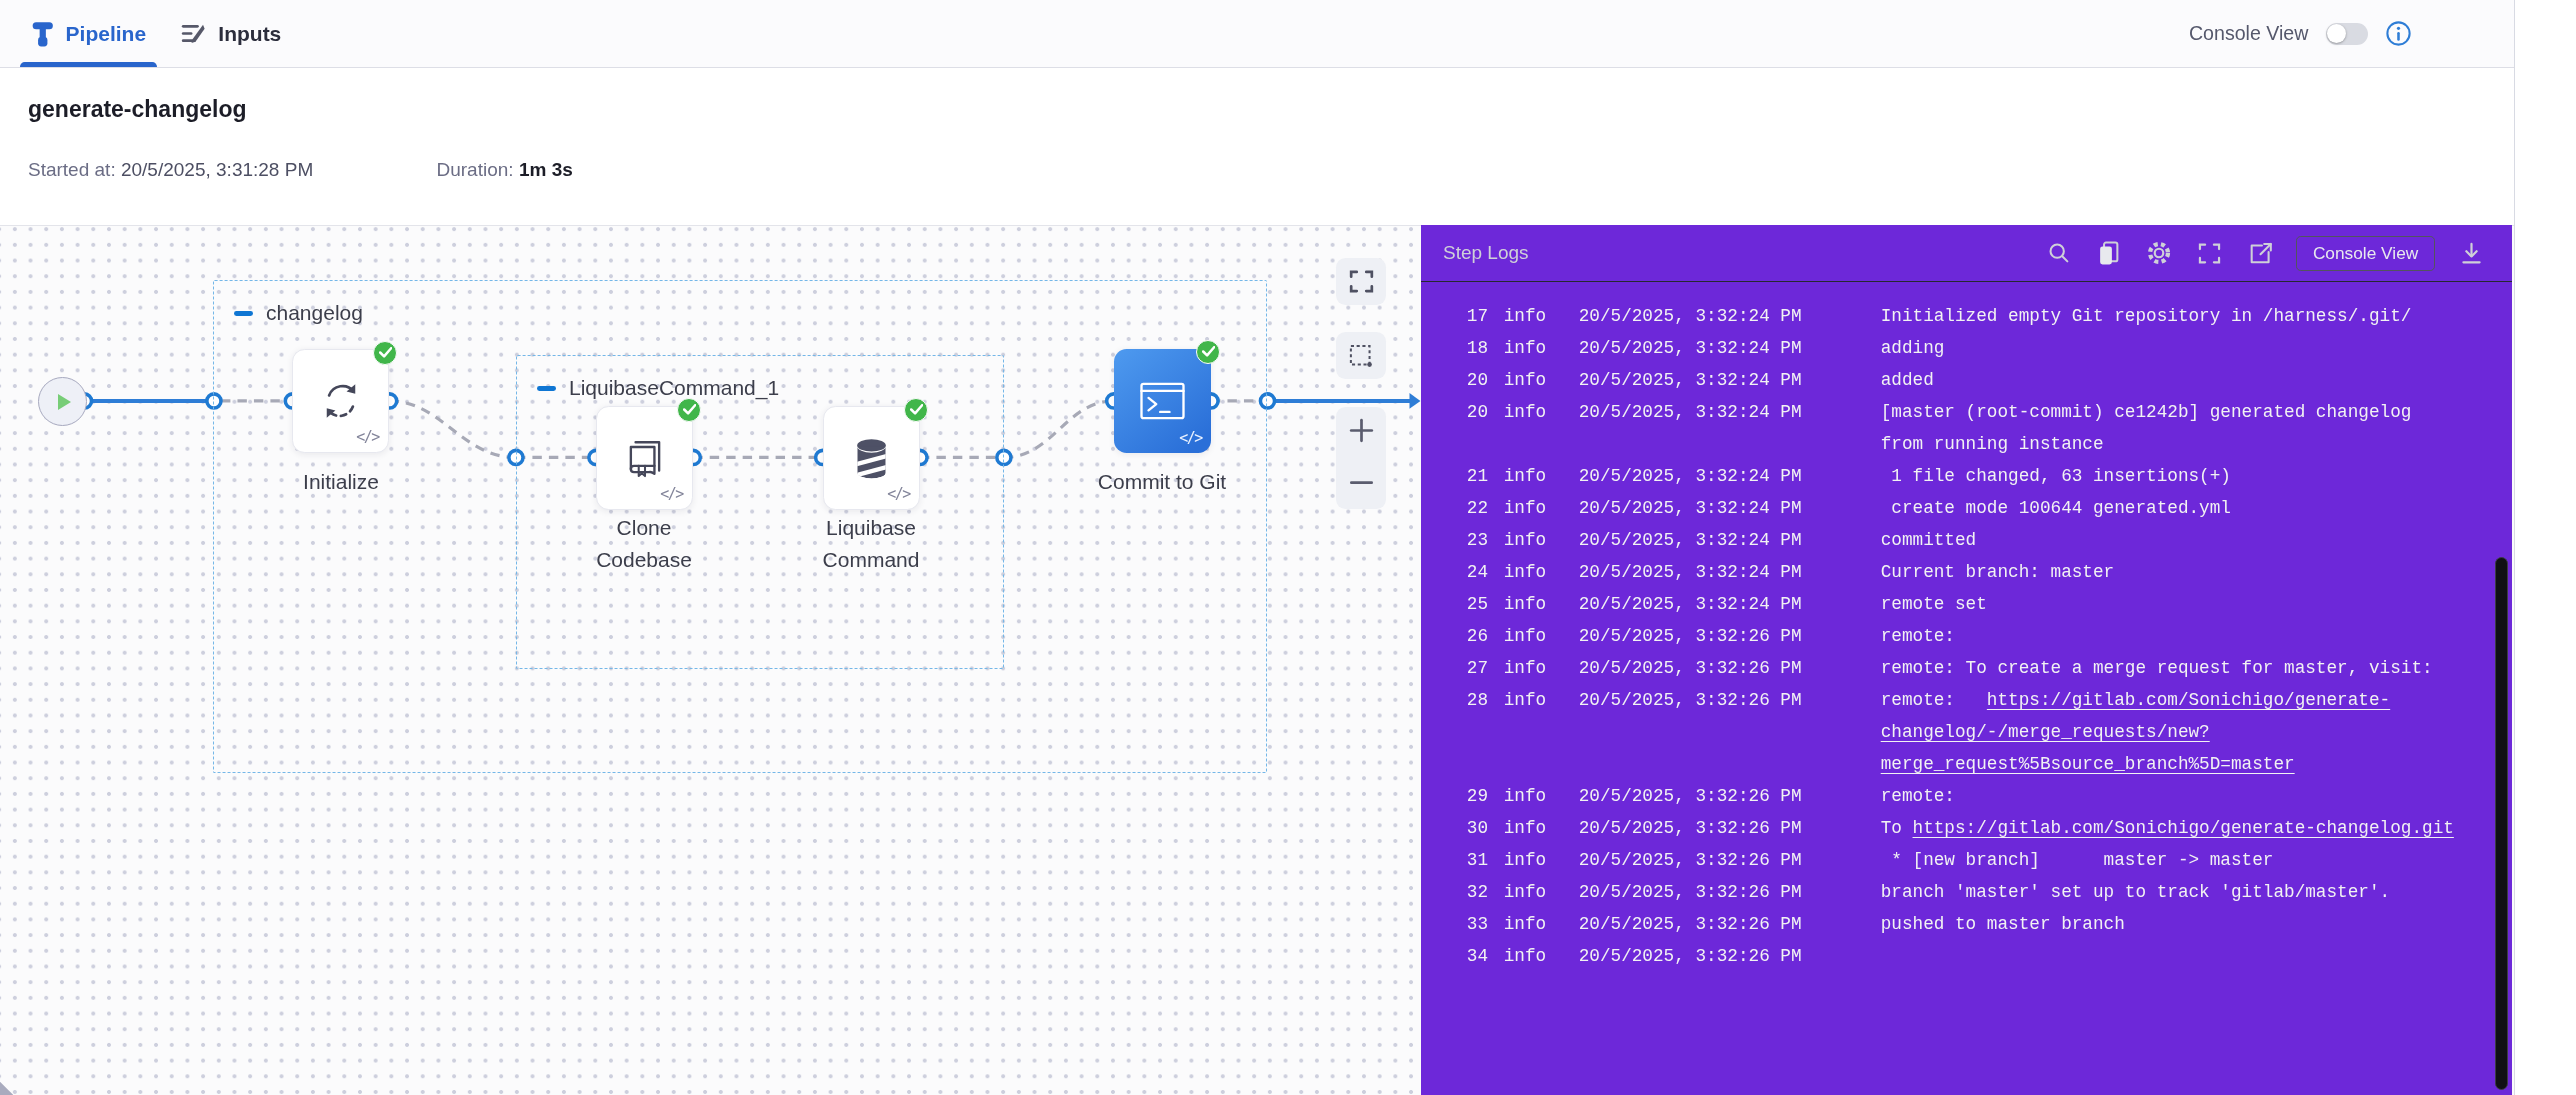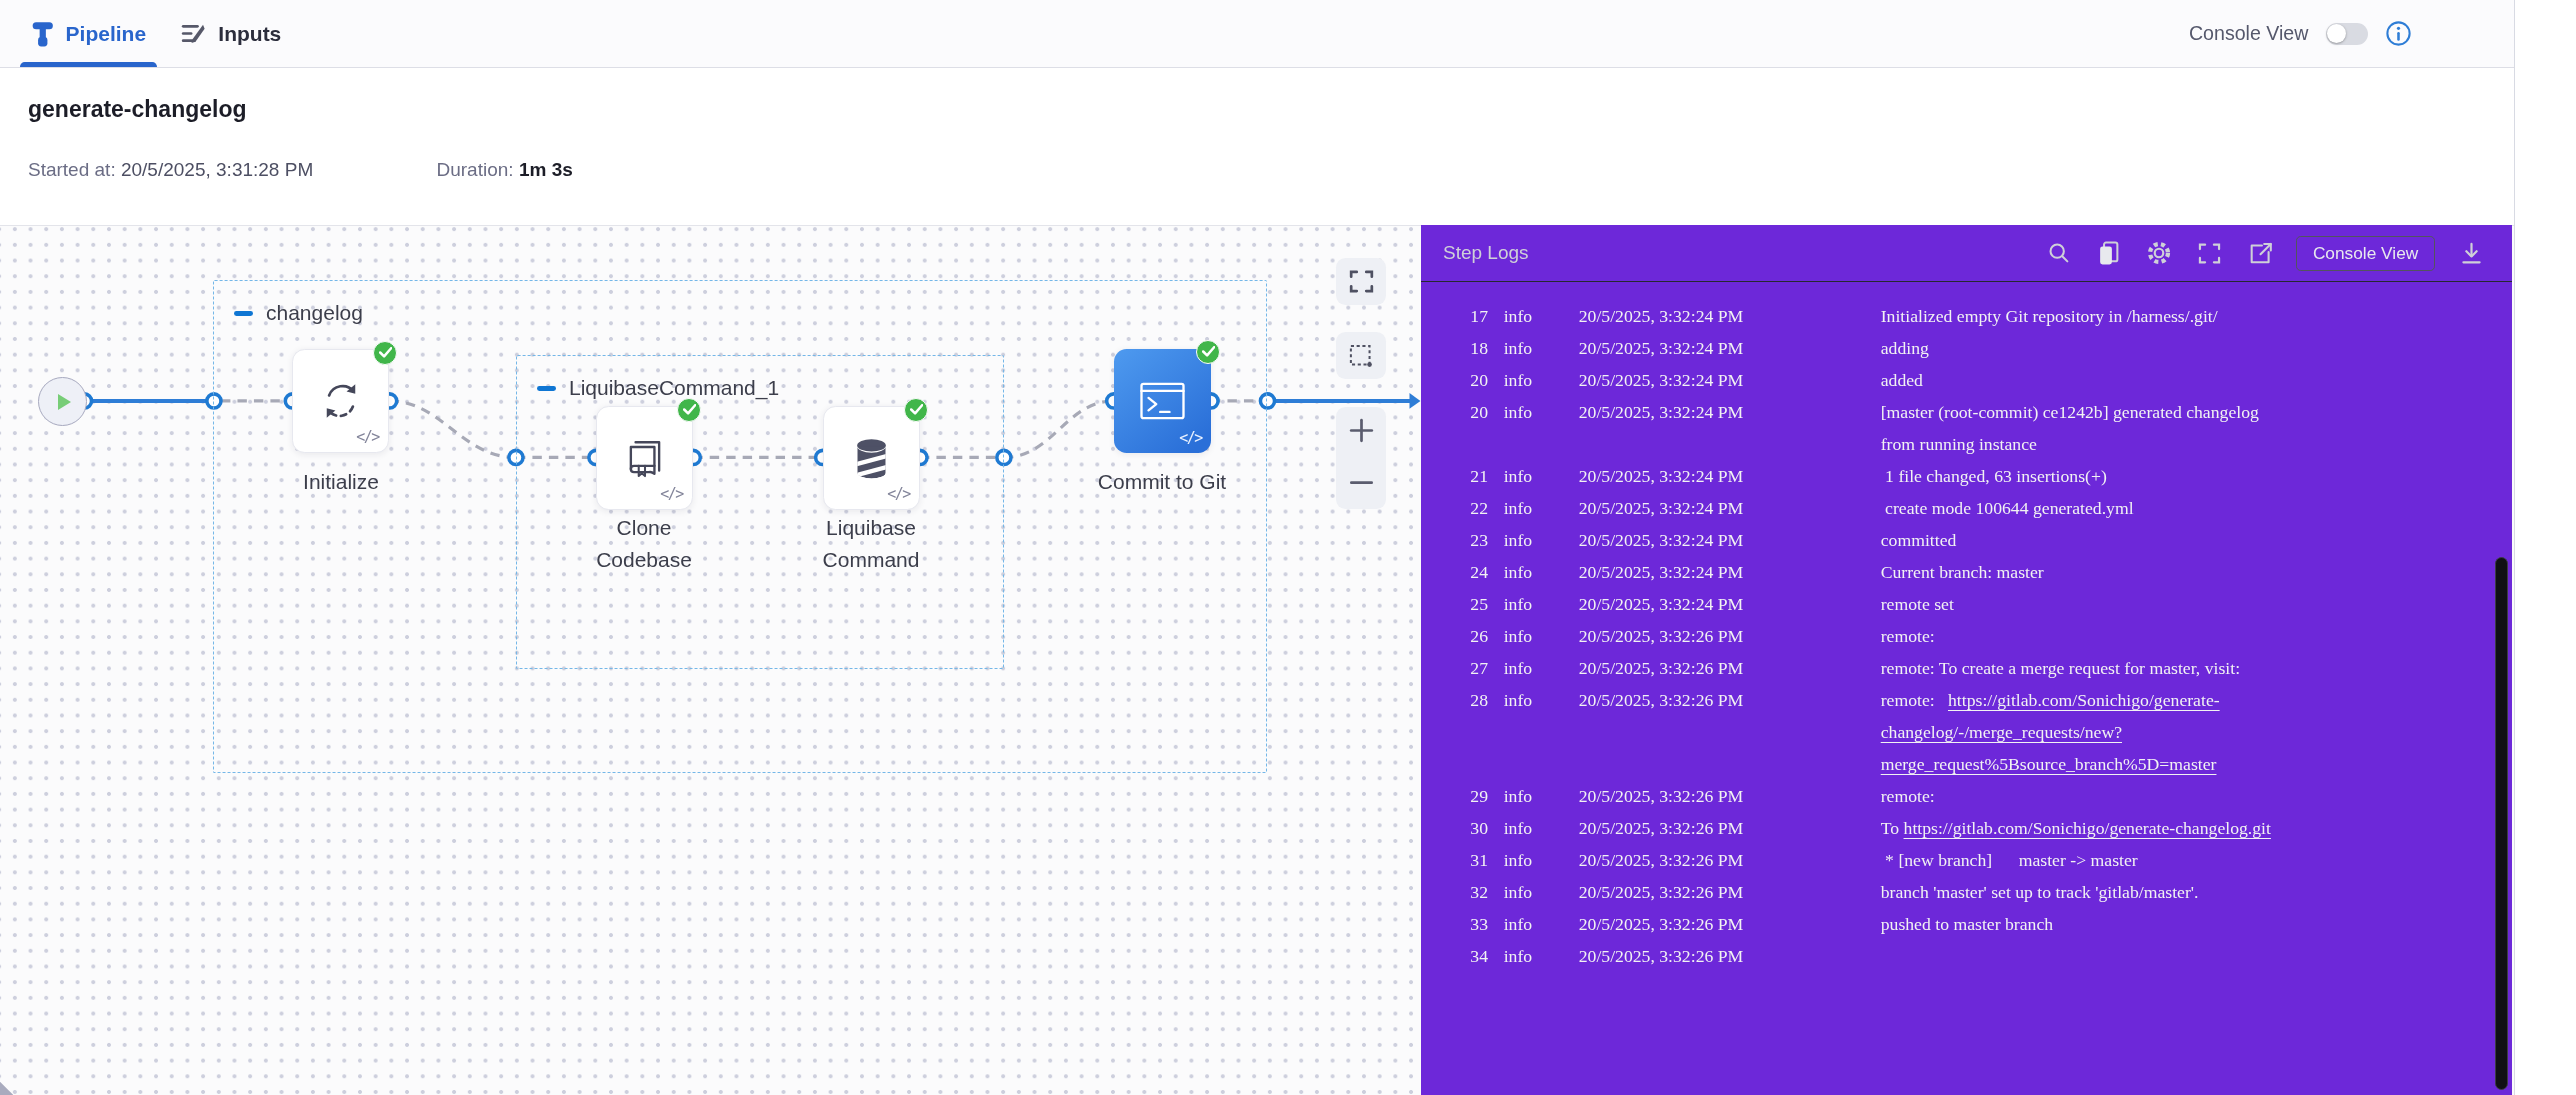--- a/index.html
+++ b/index.html
@@ -46,21 +46,21 @@
   .zoom-panel .zbtn { position:absolute; left:0; width:50px; height:47px; display:flex; align-items:center; justify-content:center; cursor:pointer; }
   .corner-tri { position:absolute; left:0; bottom:0; width:13.3px; height:13.3px; background:#a9abbe; clip-path:polygon(0 0,0 100%,100% 100%); }
 
   
   .logpanel { position:absolute; left:1421px; top:225px; width:1091px; height:870px; background:#6d28d9; }
   .loghead { position:absolute; left:0; top:0; width:100%; height:57px; display:flex; align-items:center; border-bottom:0.8px solid #27282f; padding:0 20.4px 0 22px; }
   .loghead-title { font-size:19px; color:#cfd0d8; }
   .loghead-icons { margin-left:auto; display:flex; align-items:center; gap:9.4px; }
   .icon-btn { width:41px; height:38px; display:flex; align-items:center; justify-content:center; cursor:pointer; border-radius:6.3px; }
   .console-btn { height:35px; padding:0 15.7px; border:1.2px solid #53545e; border-radius:4.7px; color:#e8e9ee; font-size:17.3px; display:flex; align-items:center; cursor:pointer; margin:0 6.3px; }
-  .logbody { position:absolute; left:0; top:57px; width:100%; height:813px; padding-top:18px; font-family:Liberation Serif, serif; font-size:17.7px; color:#f2f2f3; }
+  .logbody { position:absolute; left:0; top:57px; width:100%; height:813px; padding-top:18px; font-family:Liberation Mono, monospace; font-size:17.7px; color:#f2f2f3; }
   .logrow { display:flex; line-height:32px; white-space:pre; }
   .col-num { width:67px; text-align:right; flex:0 0 67px; }
   .col-level { width:75px; flex:0 0 75px; margin-left:15.7px; }
   .col-time { width:302px; flex:0 0 302px; }
   .col-msg { flex:1; }
   .loglink { color:#f2f2f3; text-decoration:underline; text-underline-offset:3.9px; cursor:pointer; }
   .logscroll { position:absolute; left:1074px; top:332px; width:13.3px; bottom:4.7px; border-radius:7px; background:#101015; border:1.2px solid #3c3d45; cursor:pointer; }
 
   .right-rail { position:absolute; right:0; top:0; width:62px; height:1096px; background:#fff; border-left:1.6px solid #d8dae3; }
 

